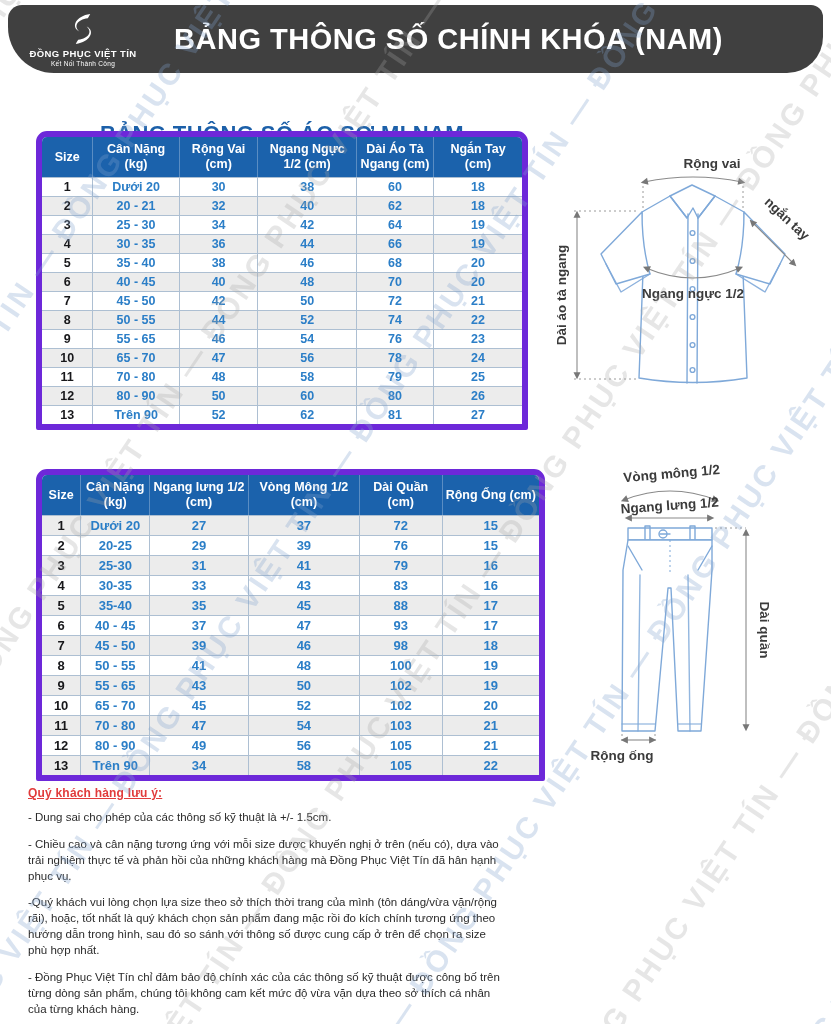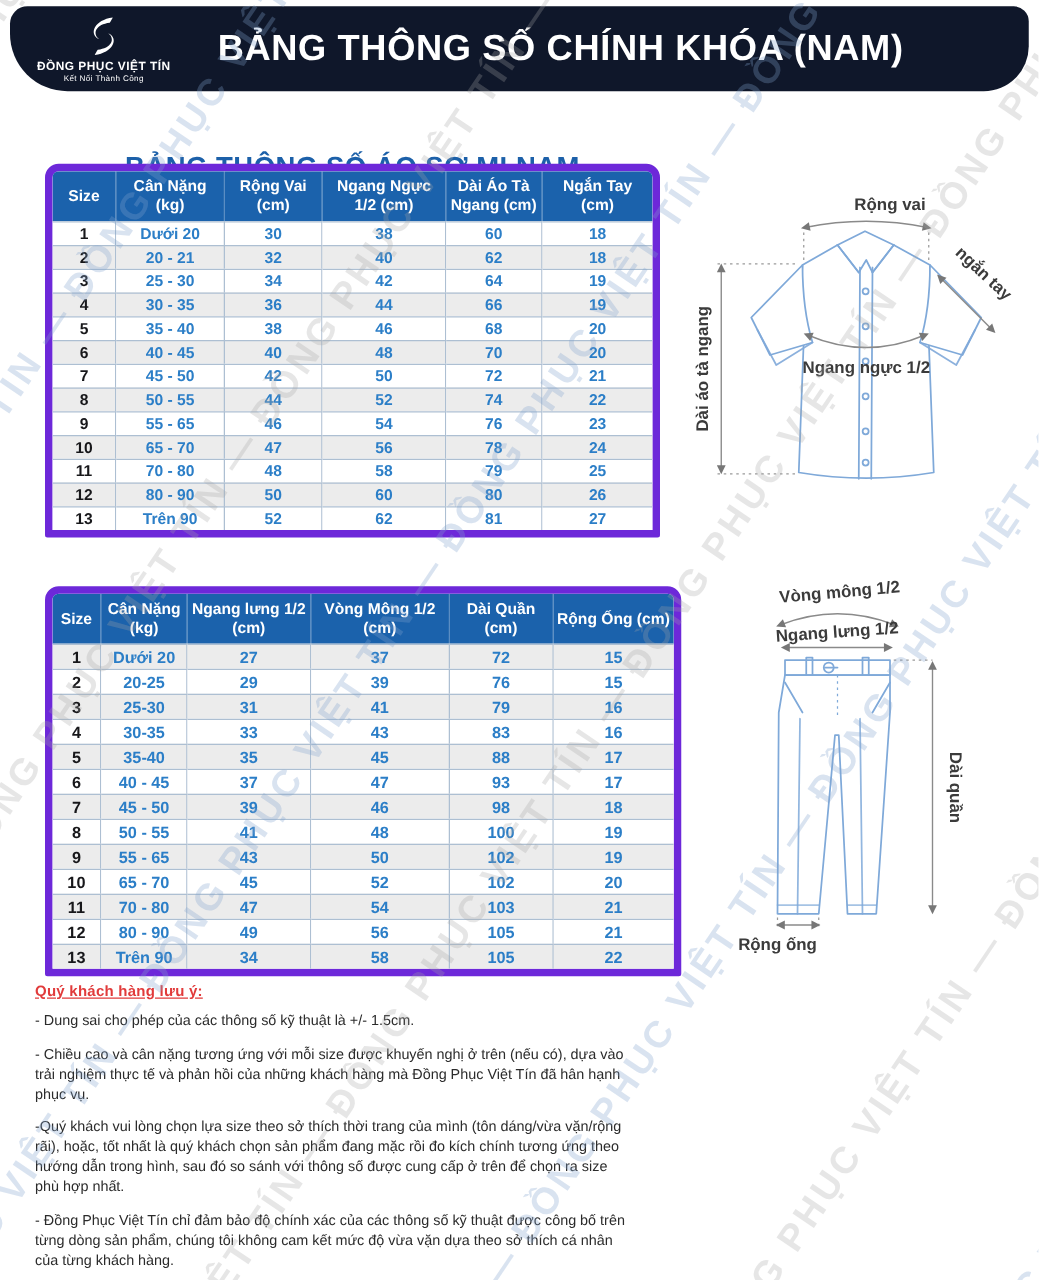--- a/index.html
+++ b/index.html
@@ -3,21 +3,21 @@
 <meta charset="utf-8">
 <style>
   * { margin:0; padding:0; box-sizing:border-box; }
   html,body { background:#ffffff; }
   body { font-family:"Liberation Sans", sans-serif; }
   .page { position:relative; width:831px; height:1024px; background:#fff; overflow:hidden; margin:0 auto; }
 
   
   .header-bar {
     position:absolute; left:8px; top:5px; width:815px; height:68px;
-    background:#0f172a; border-radius:14px 12px 36px 46px;
+    background:#404040; border-radius:14px 12px 36px 46px;
     display:flex; align-items:center; z-index:2;
   }
   .logo-block { width:150px; display:flex; flex-direction:column; align-items:center; justify-content:center; gap:1px; }
   .logo-icon svg { display:block; }
   .logo-name { color:#fff; font-size:9.5px; font-weight:bold; letter-spacing:0.4px; white-space:nowrap; }
   .logo-slogan { color:#fff; font-size:6.5px; letter-spacing:0.3px; white-space:nowrap; }
   .page-title {
     flex:1; text-align:center; color:#ffffff; font-size:29px; font-weight:800;
     letter-spacing:0.5px; padding-right:84px; white-space:nowrap;
   }

